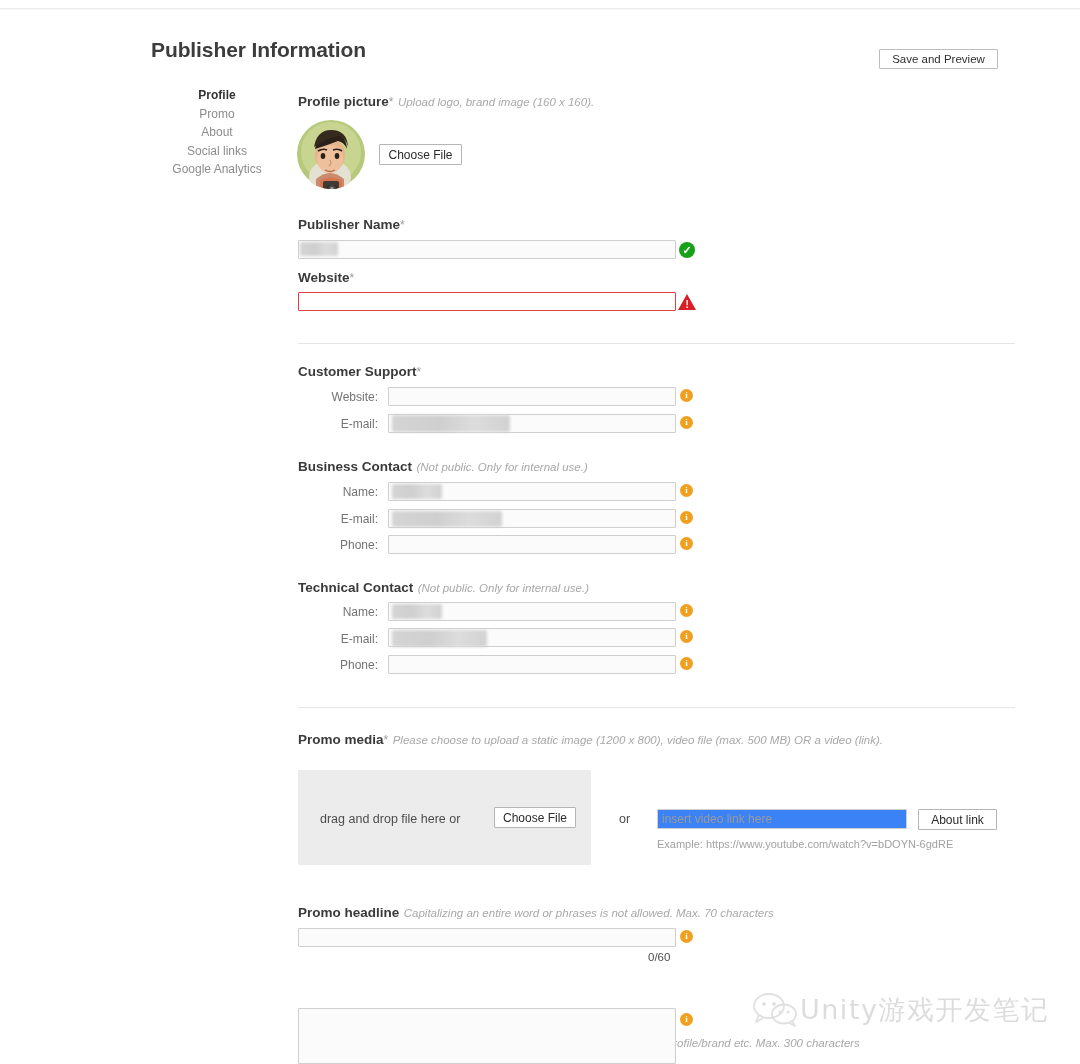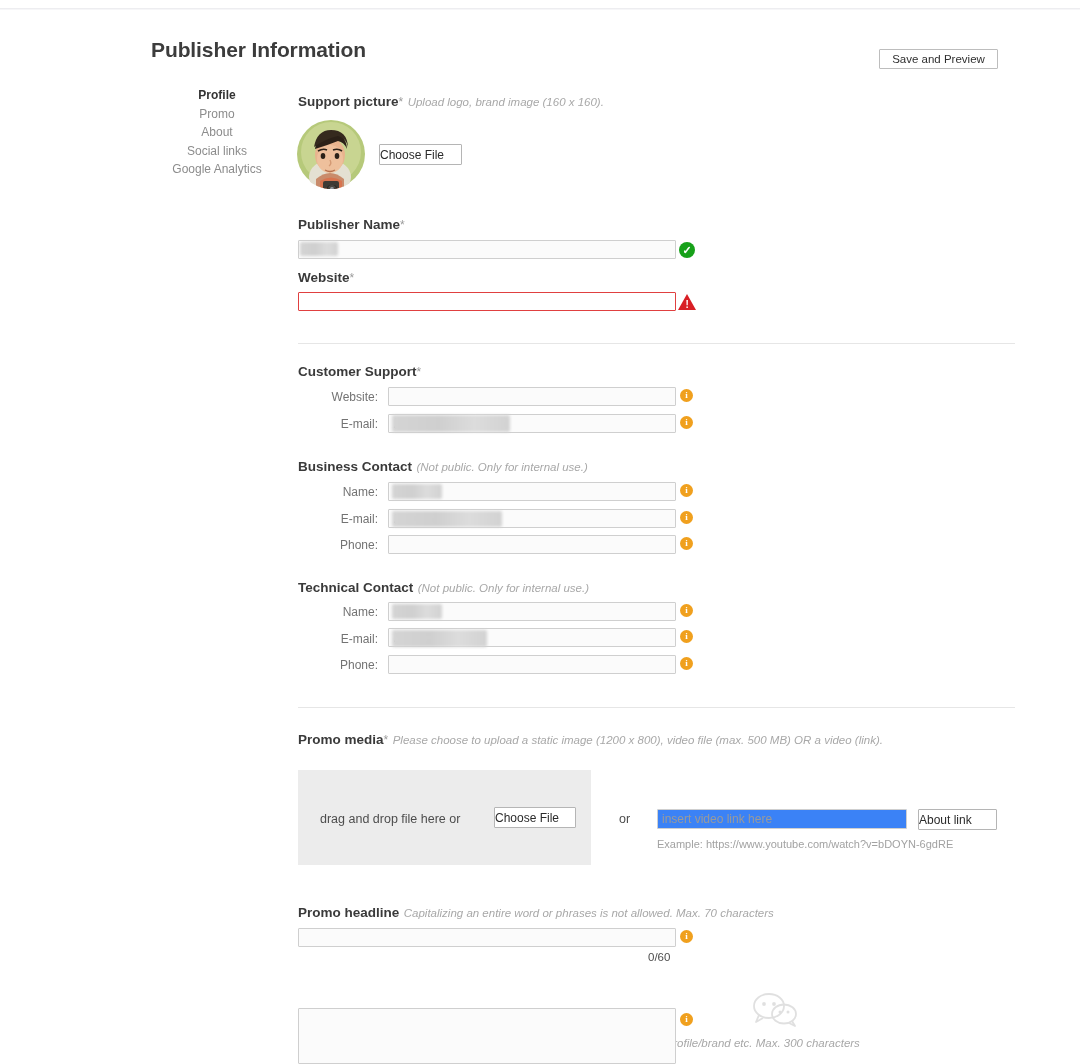--- a/index.html
+++ b/index.html
@@ -192,21 +192,21 @@
   }
 
   
   .btn-file {
     background: #ffffff;
     border: 1px solid #b5b5b5;
     border-radius: 1px;
     font-family: "Liberation Sans", sans-serif;
     font-size: 12px;
     color: #2b2b2b;
-    text-align: left;
+    text-align: center;
     cursor: pointer;
     padding: 0;
   }
 
   
   .dropzone {
     position: absolute;
     left: 298px; top: 770px;
     width: 293px; height: 95px;
     background: #ececec;
@@ -267,21 +267,21 @@
 
   <div class="sidebar">
     <div class="side-item active">Profile</div>
     <div class="side-item">Promo</div>
     <div class="side-item">About</div>
     <div class="side-item">Social links</div>
     <div class="side-item">Google Analytics</div>
   </div>
 
   <div style="position:absolute;left:298px;top:92px;">
-    <span class="sec-label">Support picture</span><span class="req-star">*</span>
+    <span class="sec-label">Profile picture</span><span class="req-star">*</span>
     <span class="hint">Upload logo, brand image (160 x 160).</span>
   </div>
 
   <div class="avatar">
     <svg width="70" height="70" viewBox="0 0 70 70">
       <defs>
           <clipPath id="cc">
             <circle cx="35" cy="35" r="35"></circle>
           </clipPath>
         </defs>
@@ -418,15 +418,16 @@
     <svg width="46" height="34" viewBox="0 0 46 34" style="flex:none;margin-right:2px;">
       <ellipse cx="17" cy="13" rx="15" ry="12" fill="none" stroke="#9a9a9a" stroke-width="1.8"></ellipse>
       <path d="M7 22 L4 29 L11 25" fill="none" stroke="#9a9a9a" stroke-width="1.8" stroke-linejoin="round"></path>
       <circle cx="12" cy="11" r="1.9" fill="#9a9a9a"></circle>
       <circle cx="22" cy="11" r="1.9" fill="#9a9a9a"></circle>
       <ellipse cx="32" cy="21" rx="12" ry="9.5" fill="none" stroke="#9a9a9a" stroke-width="1.8"></ellipse>
       <path d="M40 28 L43 33 L37 30" fill="none" stroke="#9a9a9a" stroke-width="1.8" stroke-linejoin="round"></path>
       <circle cx="28" cy="19" r="1.5" fill="#9a9a9a"></circle>
       <circle cx="36" cy="19" r="1.5" fill="#9a9a9a"></circle>
     </svg>
+    <span class="wm-text">Unity游戏开发笔记</span>
   </div>
 
 </div>
 
 </body></html>

